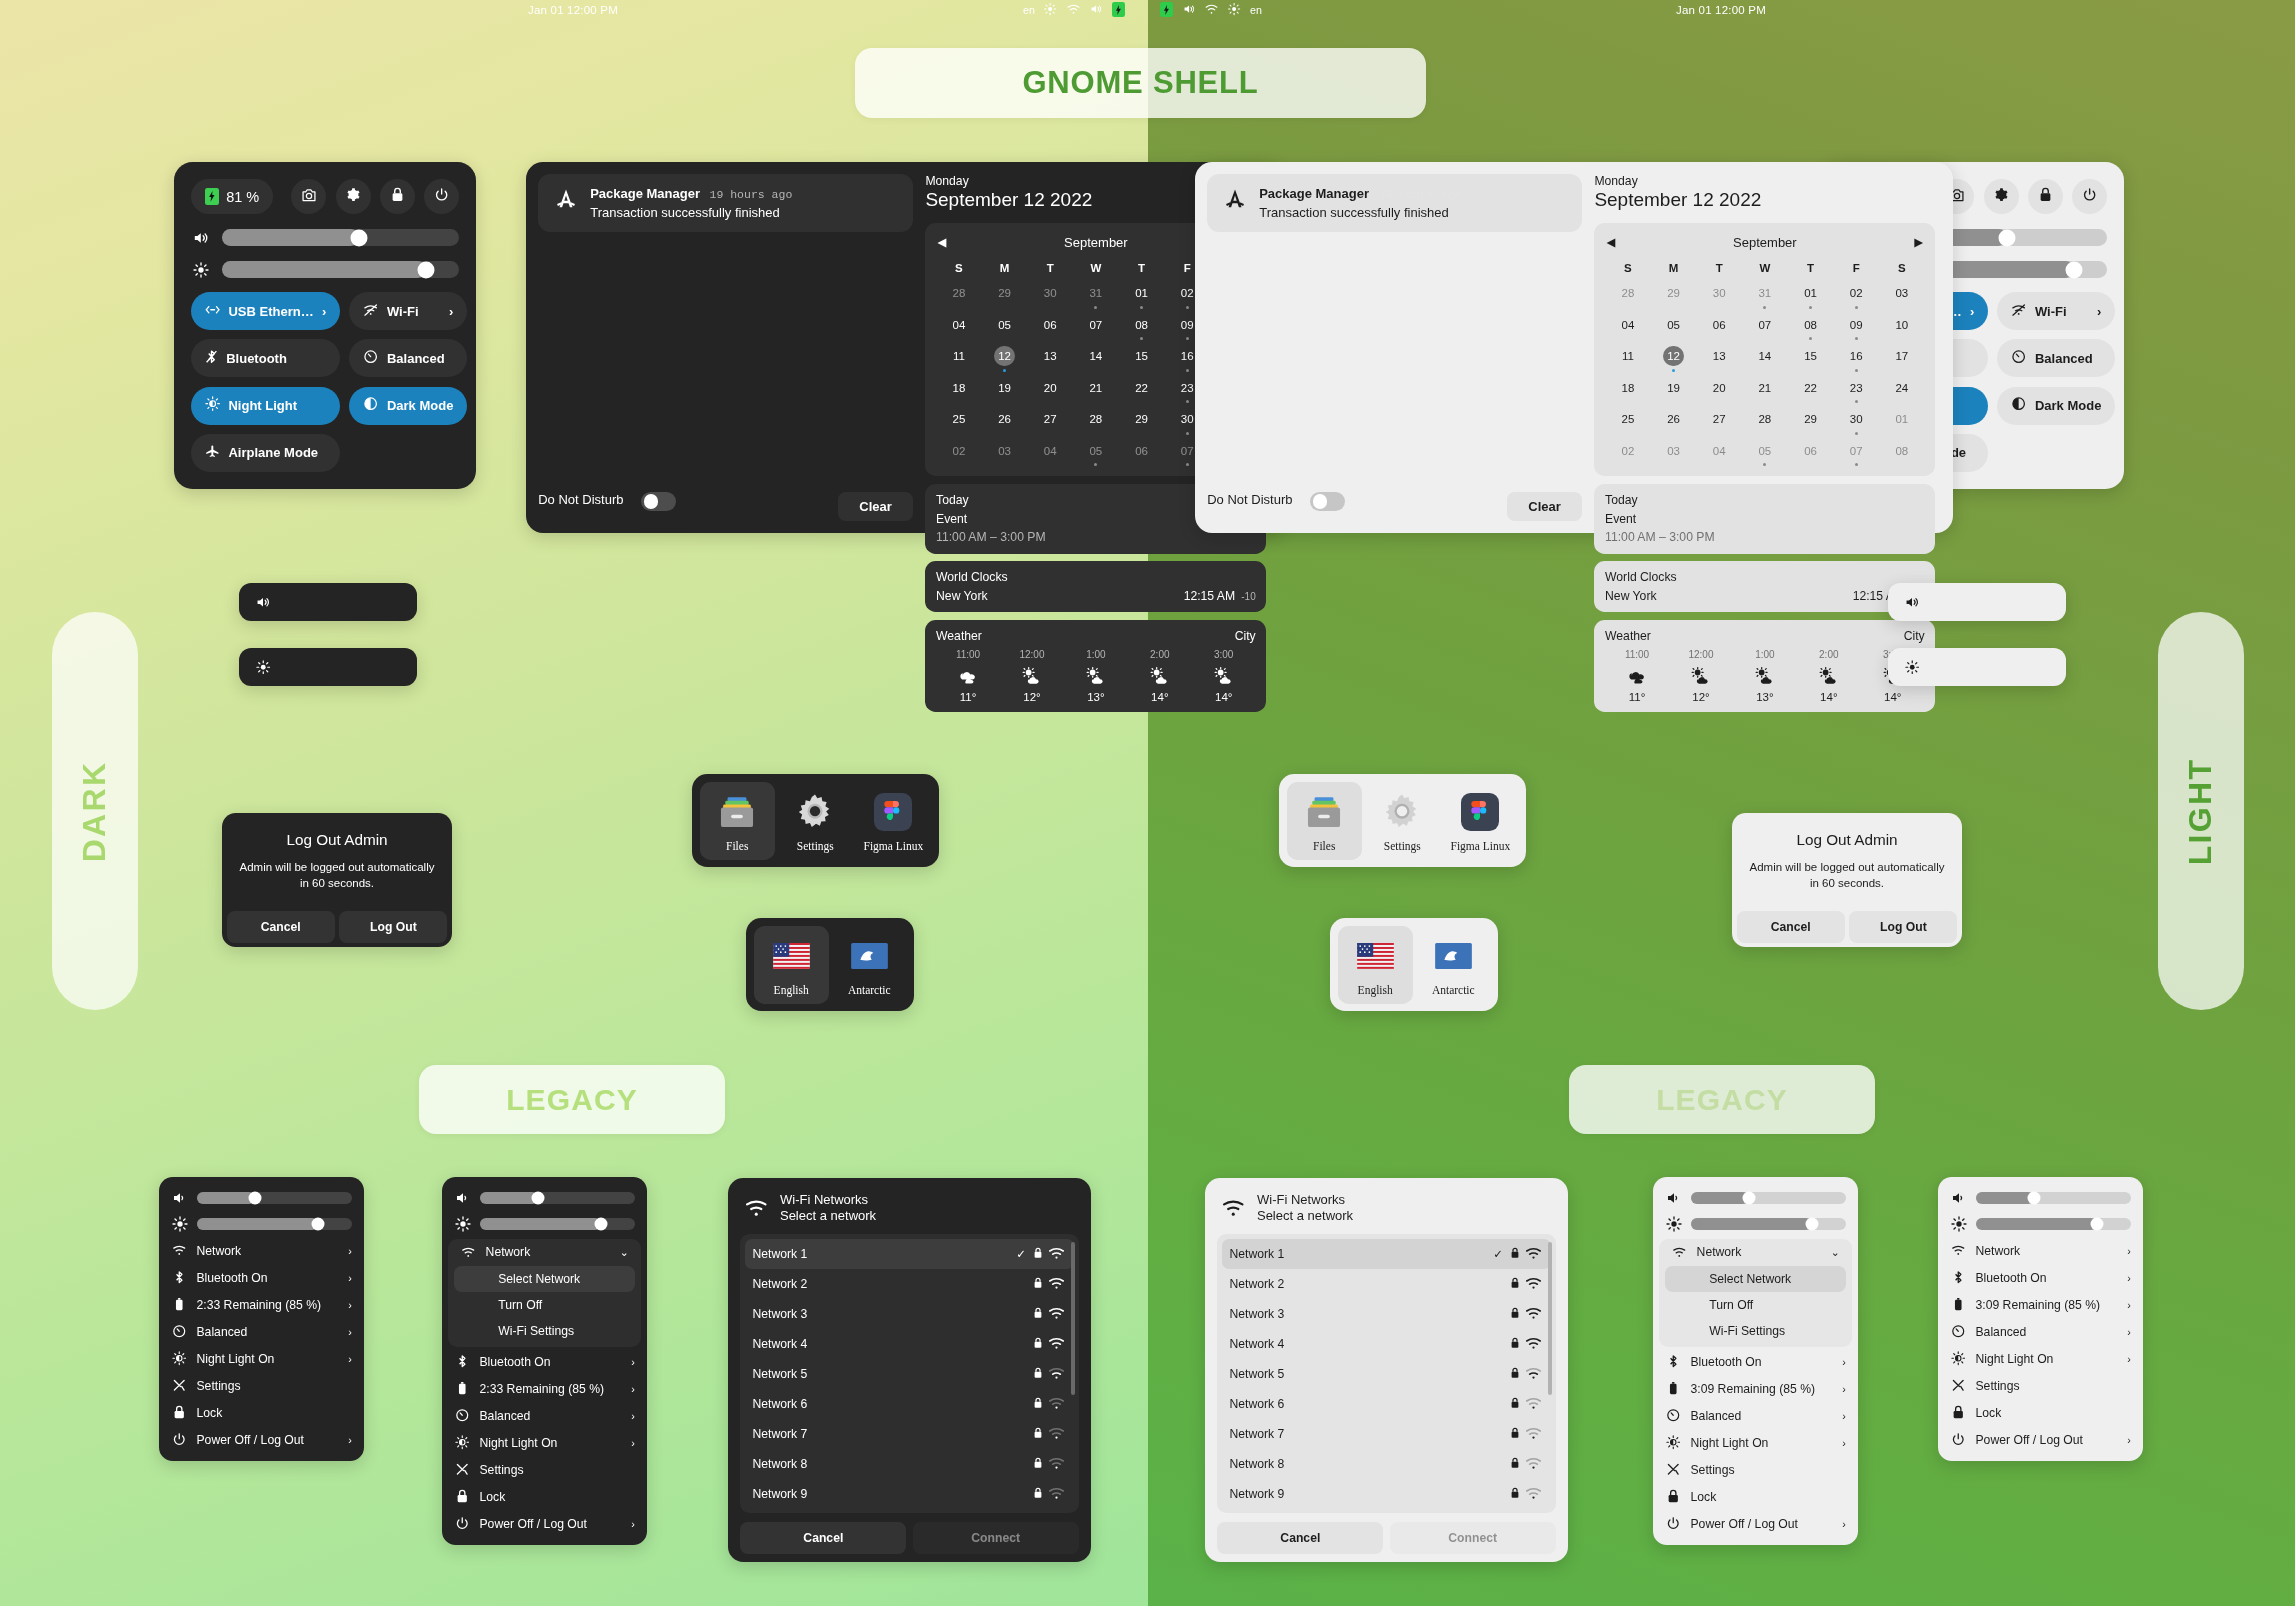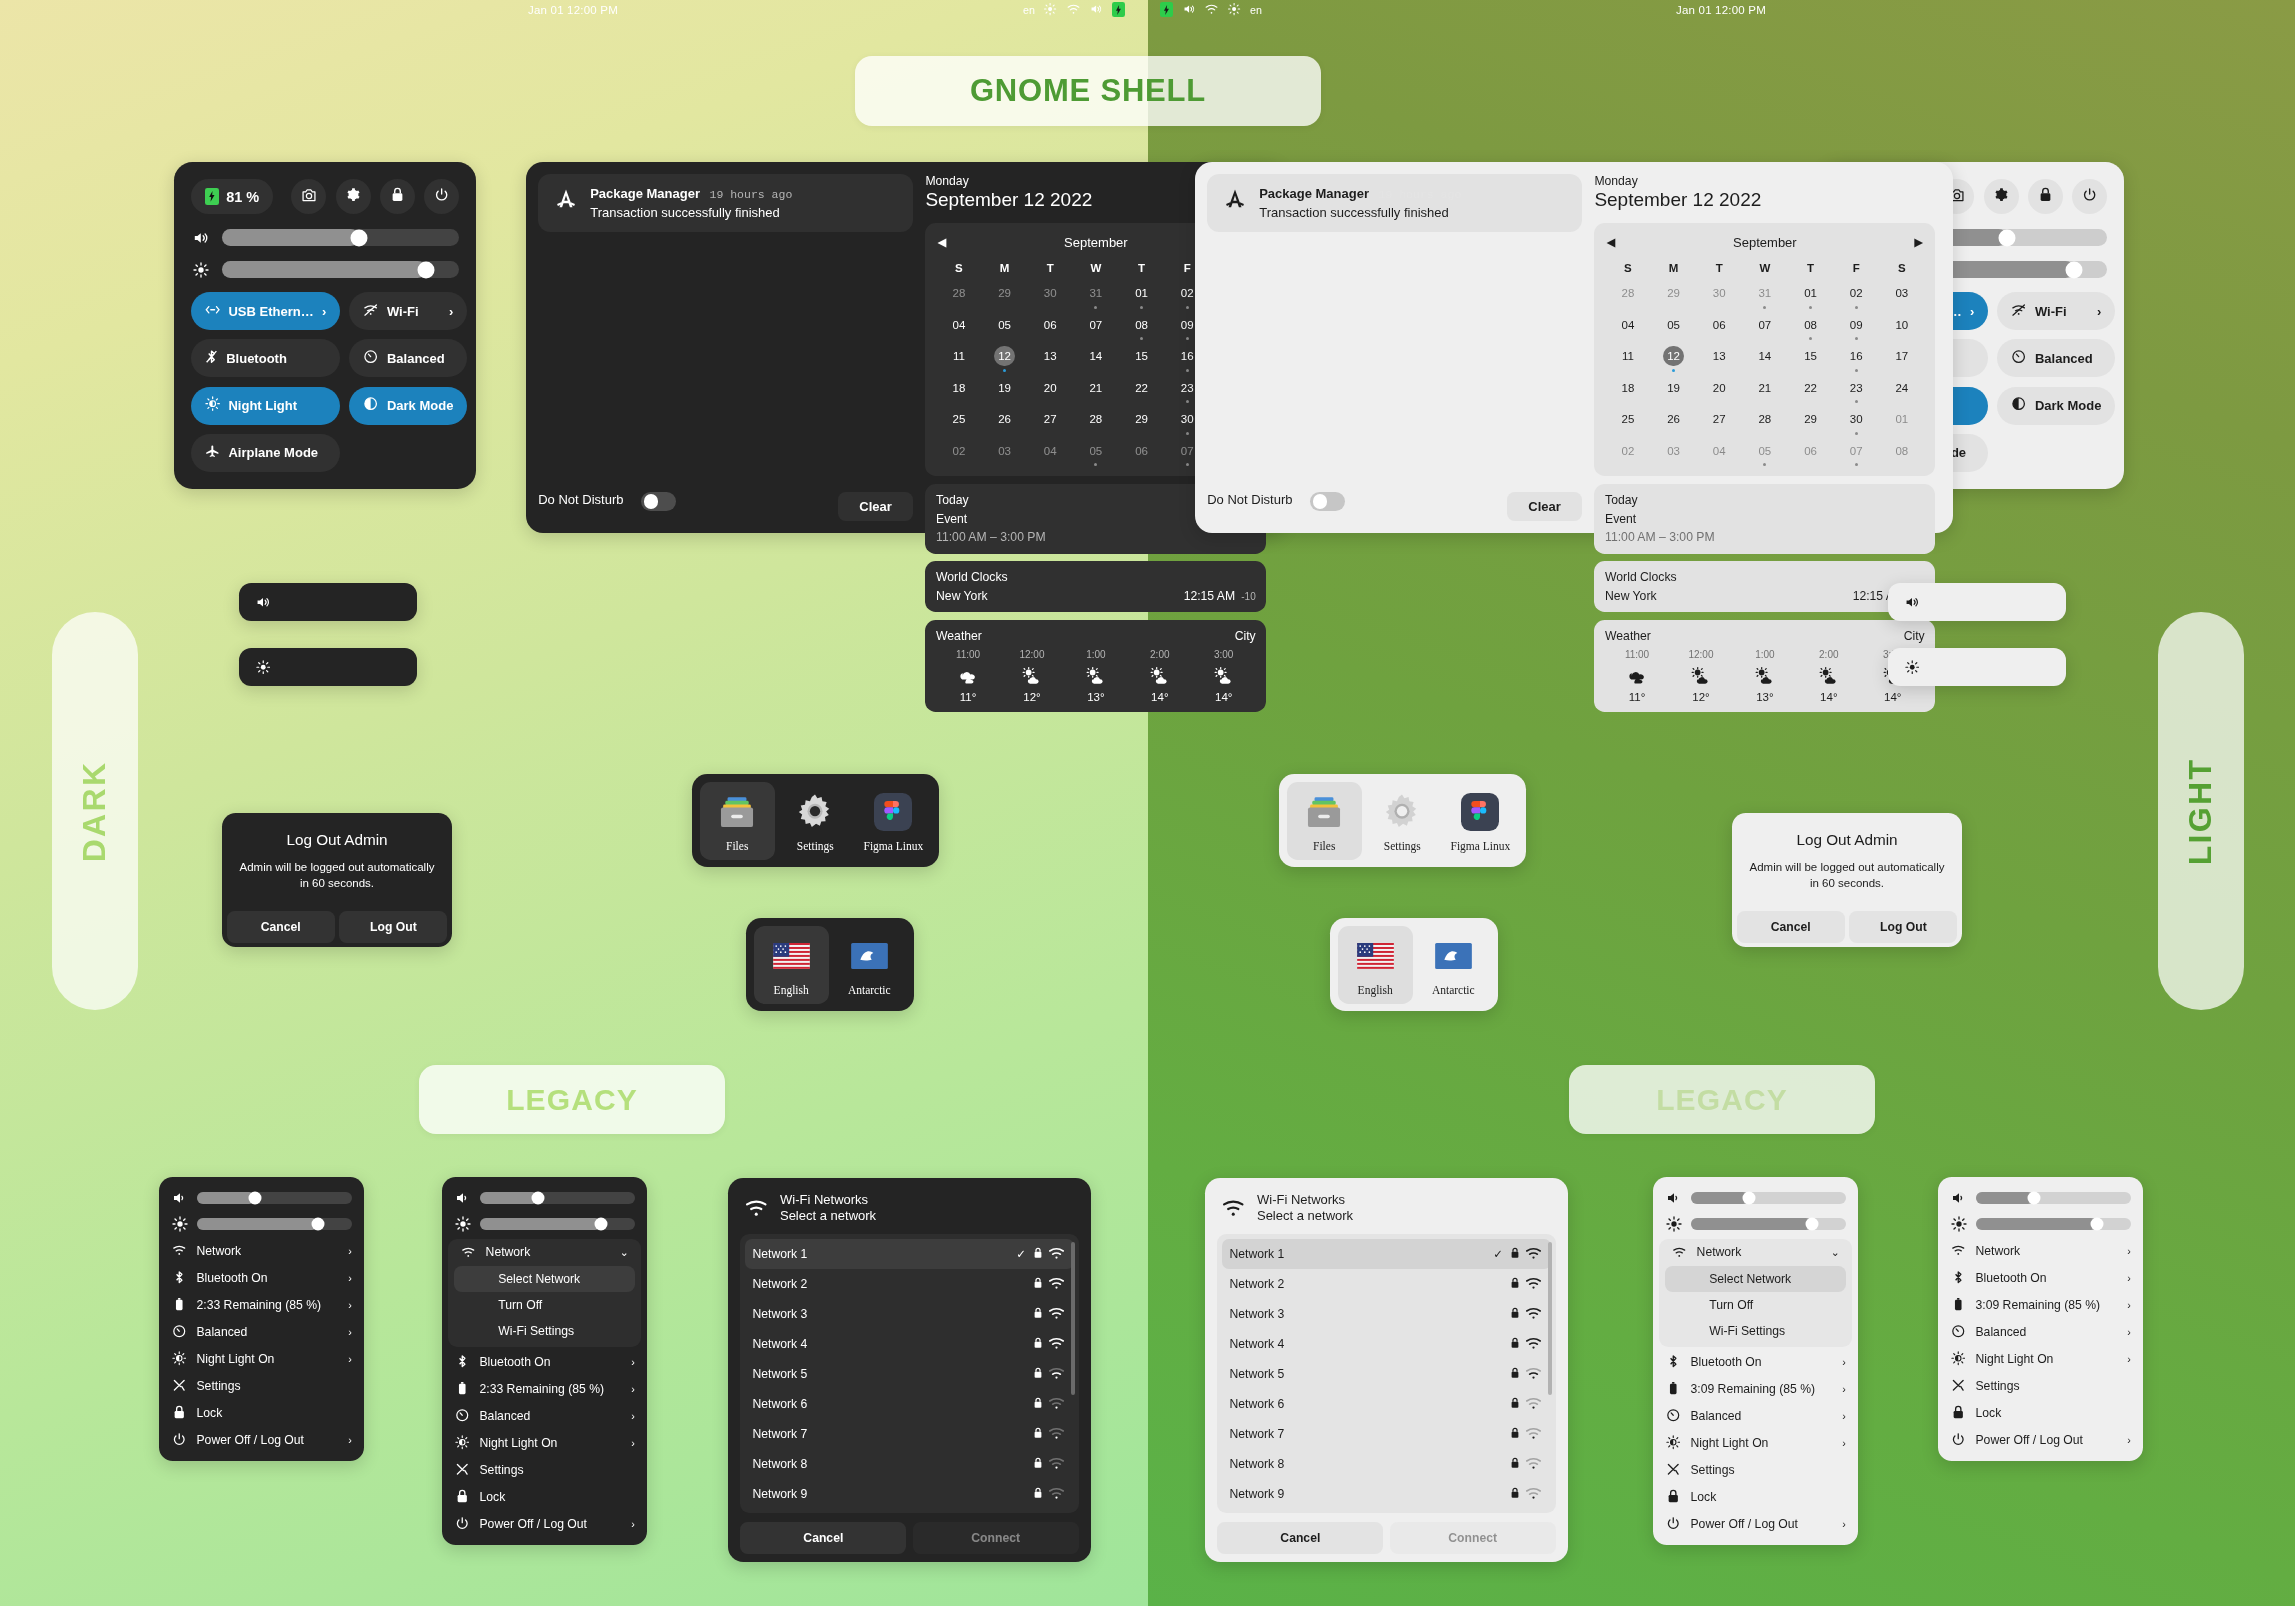--- a/index.html
+++ b/index.html
@@ -37,21 +37,21 @@
     display:flex;align-items:center;justify-content:center; }
   .battery-chip svg { width: 6.9px; height: 10px; }
 
   
   .title-pill {
     position: absolute; border-radius: 17px;
     display: flex; align-items: center; justify-content: center;
     background: rgba(255,255,255,.78);
     box-shadow: 0 1.5px 7.7px rgba(0,0,0,.05);
   }
-  #gnome-title { left: 855px; top: 56px; width: 466px; height: 70px; }
+  #gnome-title { left: 855px; top: 48px; width: 571px; height: 70px; }
   #gnome-title .txt { font-size: 31px; font-weight: bold; letter-spacing: 0.8px; color: #4e9b34; }
   .legacy-pill { width: 306px; height: 69px; top: 1065px; }
   #legacy-dark { left: 419px; }
   #legacy-light { left: 1569px; }
   .legacy-pill .txt { font-size: 30px; font-weight: bold; letter-spacing: 1.1px; }
   #legacy-dark .txt { color: #b5e07d; }
   #legacy-light .txt { color: #c3ddA3; }
 
   .side-label {
     position: absolute; top: 612px; width: 86px; height: 398px; border-radius: 43px;
@@ -70,21 +70,21 @@
   
   .panel { position: absolute; border-radius: 15.3px; }
   .t-dark { background: #242424; color: #ffffff; }
   .t-light { background: #efefef; color: #1d1d1d; }
   .t-dark .sub { color: #b4b4b4; }
   .t-light .sub { color: #717171; }
 
   
   .qs { width: 302px; padding: 17px; border-radius: 18.4px; }
   .qs-row1 { display: flex; align-items: center; gap: 9.2px; margin-bottom: 13.8px; }
-  .batt-pill { display:flex; align-items:center; gap:6.9px; height: 35px; padding: 0 13.8px; border-radius: 17.6px; font-size: 14.5px; font-weight: bold;}
+  .batt-pill { display:flex; align-items:center; gap:6.9px; height: 35px; padding: 0 13.8px; border-radius: 17.6px; font-size: 14.5px; font-weight: normal;}
   .t-dark .batt-pill { background: #313131; }
   .t-light .batt-pill { background: #e2e2e2; }
   .batt-ic { width: 14.5px; height: 17px; border-radius: 2.3px; background: #3ecf52; display:flex;align-items:center;justify-content:center;}
   .batt-ic svg { width: 7.7px; height: 10.7px; }
   .qs-circ { width: 35px; height: 35px; border-radius: 50%; display:flex;align-items:center;justify-content:center; }
   .t-dark .qs-circ { background: #313131; }
   .t-light .qs-circ { background: #e2e2e2; }
   .qs-spacer { flex: 1; }
   .slider-row { display: flex; align-items: center; gap: 10.7px; margin-bottom: 12.2px; }
   .slider-ic { width: 20px; height: 20px; flex: none; display:flex;align-items:center;justify-content:center;}

